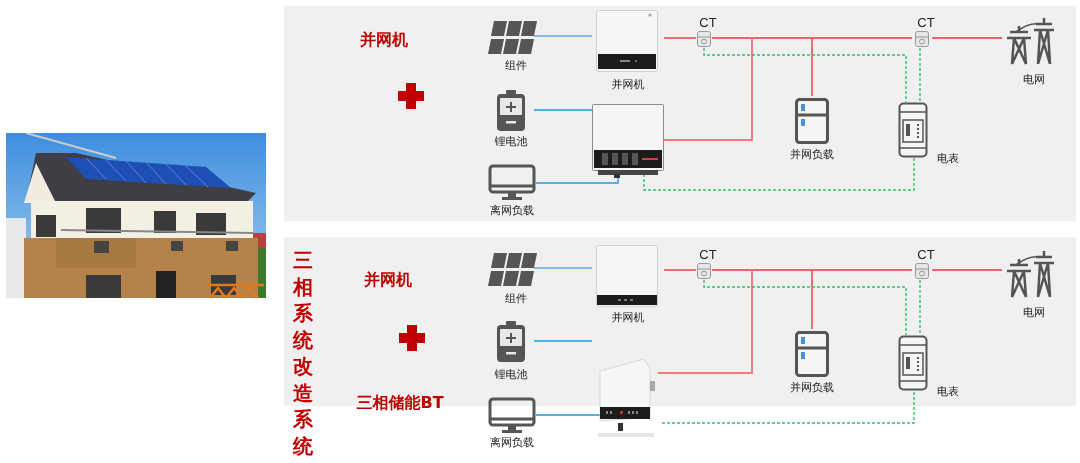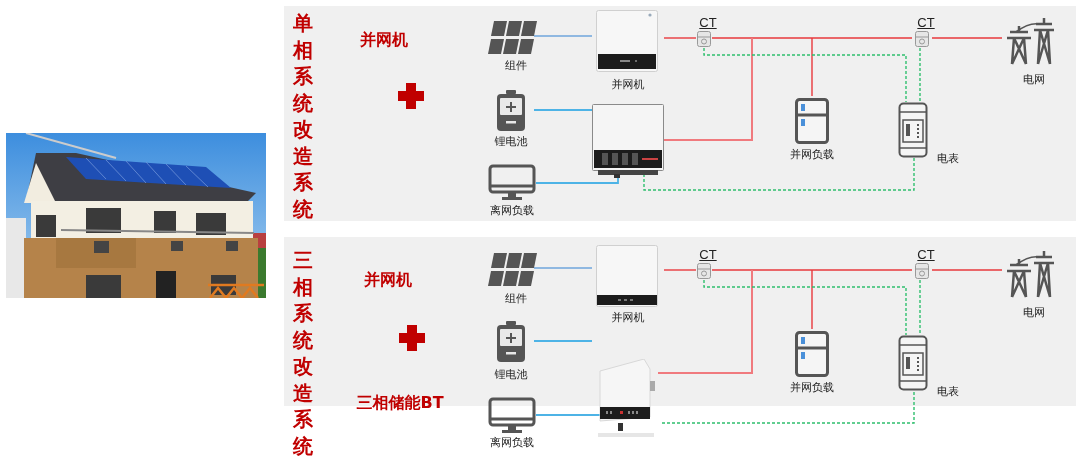--- a/index.html
+++ b/index.html
@@ -15,21 +15,21 @@
   .vtitle { position: absolute; left: 8px; top: 4px; width: 22px; font-size: 20px; font-weight: bold;
             color: #c00000; line-height: 26.5px; text-align: center; word-break: break-all; }
 
   .red-label { position: absolute; font-size: 16px; font-weight: bold; color: #c00000; white-space: nowrap; transform: translateX(-50%); }
   .plus { position: absolute; width: 26px; height: 26px; transform: translate(-50%, -50%); }
   .plus::before, .plus::after { content: ""; position: absolute; background: #c00000; }
   .plus::before { left: 8px; top: 0; width: 10px; height: 26px; }
   .plus::after { left: 0; top: 8px; width: 26px; height: 10px; }
 
   .lbl { position: absolute; font-size: 11px; color: #222; white-space: nowrap; transform: translateX(-50%); }
-  .ct-lbl { position: absolute; font-size: 13px; color: #222; font-family: "Liberation Sans", sans-serif; transform: translateX(-50%); text-decoration: underline; }
+  .ct-lbl { position: absolute; font-size: 13px; color: #222; font-family: "Liberation Sans", sans-serif; transform: translateX(-50%); }
 
   svg.wires { position: absolute; left: 0; top: 0; }
   .ic { position: absolute; }
 </style>
 </head>
 <body>
 
 <div class="house">
   <svg width="260" height="165" viewBox="0 0 260 165">
     <defs>
@@ -69,21 +69,20 @@
     <rect x="150" y="138" width="20" height="27" fill="#222"></rect>
     <rect x="205" y="142" width="25" height="20" fill="#3a3a3a"></rect>
     <g stroke="#e07a20" stroke-width="2.5" fill="none">
       <line x1="202" y1="152" x2="258" y2="152"></line>
       <polyline points="204,165 212,155 220,165 228,155 236,165 244,155 252,165"></polyline>
     </g>
   </svg>
 </div>
 
 <div class="panel p1">
-  <div class="vtitle">单相系统改造系统</div>
   <div class="red-label" style="left:100px; top:24px;">并网机</div>
   <div class="plus" style="left:127px; top:90px;"></div>
 
   <svg class="wires" width="792" height="215">
 
     <line x1="250" y1="30" x2="308" y2="30" stroke="#6fa6dc" stroke-width="1.4"></line>
     <line x1="250" y1="104" x2="308" y2="104" stroke="#4db3e6" stroke-width="1.8"></line>
     <polyline points="252,177 334,177 334,170" fill="none" stroke="#4db3e6" stroke-width="1.8"></polyline>
 
     <line x1="380" y1="32" x2="412" y2="32" stroke="#e8383d" stroke-width="1.4"></line>

